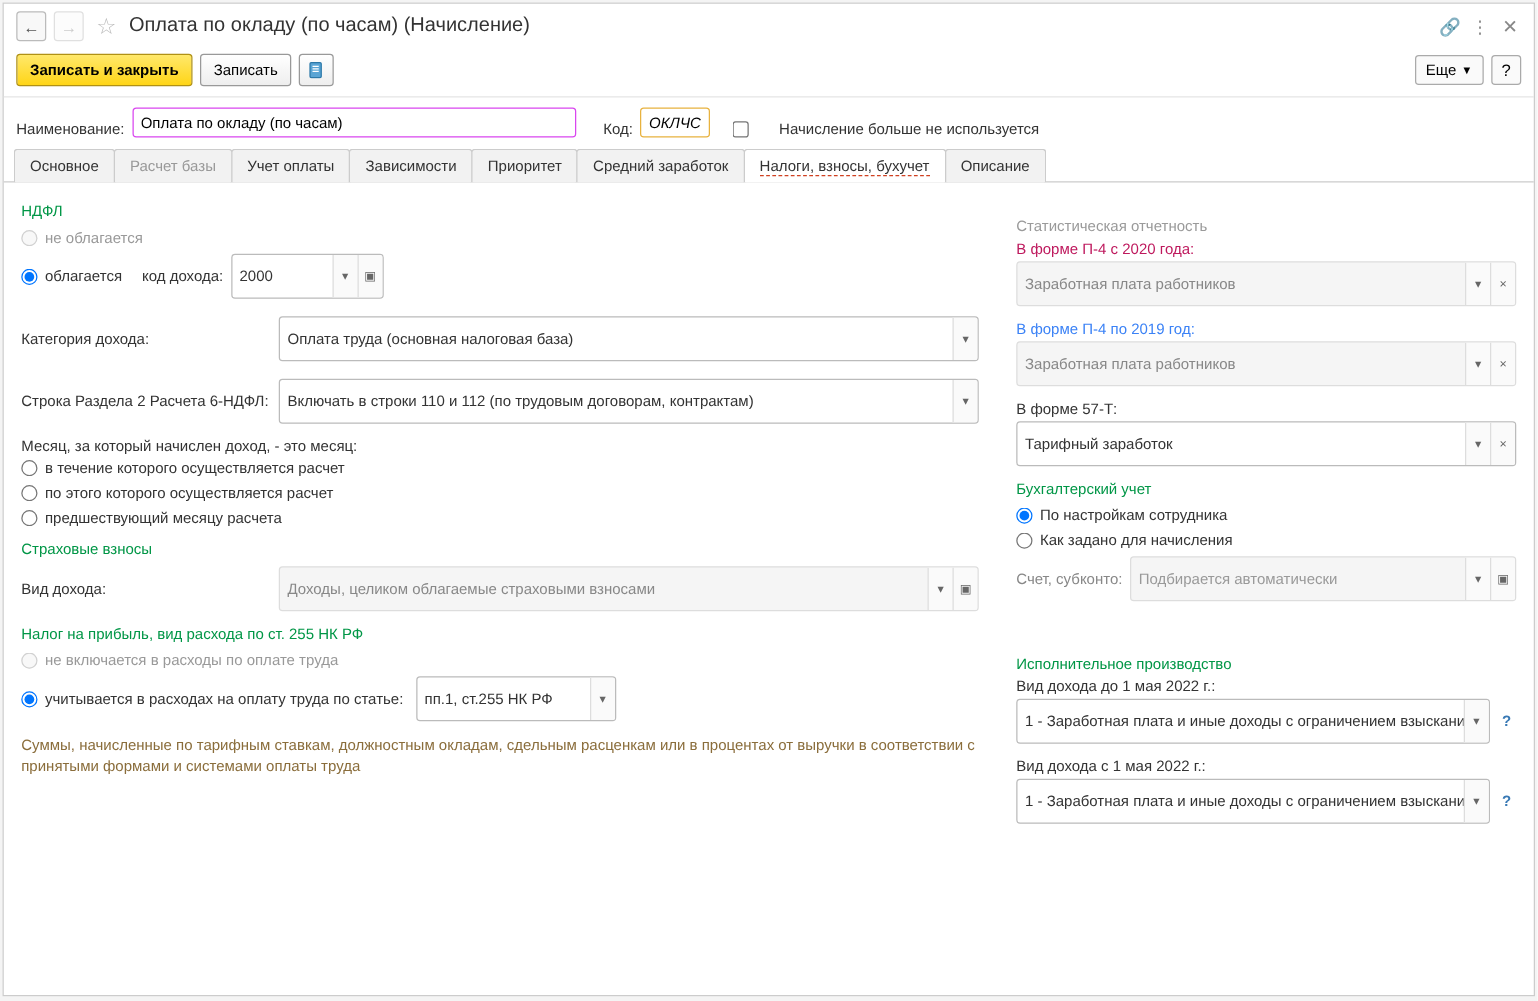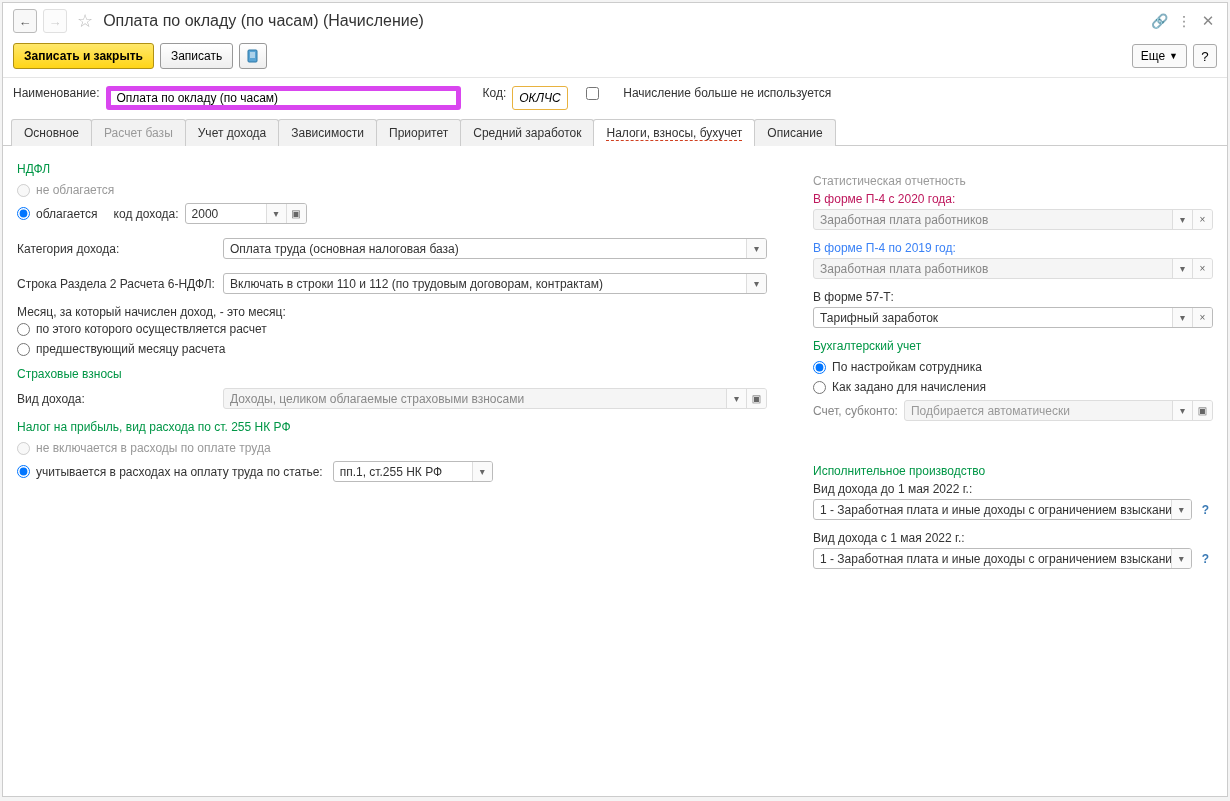--- a/index.html
+++ b/index.html
@@ -85,27 +85,27 @@
 .q-btn {
   width: 24px; height: 24px;
   border: 1px solid #aaa;
   background: #fafafa;
   border-radius: 3px;
   display: flex; align-items: center; justify-content: center;
   cursor: pointer;
 }
 .field-row {
   display: flex;
-  align-items: flex-start;
+  align-items: flex-end;
   padding: 8px 10px;
   gap: 6px;
 }
 .label { white-space: nowrap; }
 .input {
-  border: 5px solid #d946ef;
+  border: 1px solid #d946ef;
   border-radius: 3px;
   padding: 3px 6px;
   height: 24px;
   font-size: 12px;
   background: #fff;
 }
 .input-highlight { border: 1px solid #e8b23f !important; }
 .checkbox-wrap { display: flex; align-items: center; gap: 24px; }
 .tabs {
   display: flex;
@@ -128,42 +128,42 @@
 .tab.active {
   background: #fff;
   z-index: 2;
 }
 .tab.active .dotted-underline {
   border-bottom: 1px dashed #d04020;
 }
 .content {
   display: flex;
   padding: 10px 14px;
-  gap: 46px;
+  gap: 30px;
   flex: 1;
   overflow: auto;
 }
 .col { flex: 1; min-width: 0; }
 .sec-title { color: #009646; font-size: 12px; margin: 6px 0 4px; }
 .sec-title-gray { color: #9a9a9a; font-size: 12px; margin: 18px 0 4px; }
 .radio-row {
   display: flex; align-items: center; gap: 6px;
   padding: 3px 0;
 }
 .radio-row.disabled { color: #999; }
 input[type=radio] { cursor: pointer; }
 .form-line {
   display: flex; align-items: center; gap: 6px;
   padding: 3px 0;
 }
 .combo {
   display: flex; align-items: stretch;
   border: 1px solid #bbb;
   border-radius: 3px;
-  height: 21px;
+  height: 36px;
   background: #fff;
   overflow: hidden;
 }
 .combo.disabled { background: #f5f5f5; color: #888; border-color: #ddd; }
 .combo .val {
   flex: 1;
   padding: 3px 6px;
   font-size: 12px;
   white-space: nowrap;
   overflow: hidden;
@@ -239,21 +239,21 @@
     <span style="width:6px"></span>
     <div class="checkbox-wrap">
       <input type="checkbox" style="">
       <span>Начисление больше не используется</span>
     </div>
   </div>
 
   <div class="tabs">
     <div class="tab">Основное</div>
     <div class="tab disabled">Расчет базы</div>
-    <div class="tab">Учет дохода</div>
+    <div class="tab">Учет оплаты</div>
     <div class="tab">Зависимости</div>
     <div class="tab">Приоритет</div>
     <div class="tab">Средний заработок</div>
     <div class="tab active"><span class="dotted-underline">Налоги, взносы, бухучет</span></div>
     <div class="tab">Описание</div>
   </div>
 
   <div class="content">
     <div class="col">
       <div class="sec-title">НДФЛ</div>
@@ -285,20 +285,24 @@
         <span class="label" style="width:200px">Строка Раздела 2 Расчета 6-НДФЛ:</span>
         <div class="combo" style="flex:1">
           <div class="val">Включать в строки 110 и 112 (по трудовым договорам, контрактам)</div>
           <div class="btn-sm">▾</div>
         </div>
       </div>
 
       <div class="mt8">Месяц, за который начислен доход, - это месяц:</div>
       <div class="radio-row">
         <input type="radio" name="month" style="">
+        <span>в течение которого осуществляется расчет</span>
+      </div>
+      <div class="radio-row">
+        <input type="radio" name="month" style="">
         <span>по этого которого осуществляется расчет</span>
       </div>
       <div class="radio-row">
         <input type="radio" name="month" style="">
         <span>предшествующий месяцу расчета</span>
       </div>
 
       <div class="sec-title mt8">Страховые взносы</div>
       <div class="form-line">
         <span class="label" style="width:200px">Вид дохода:</span>
@@ -315,20 +319,21 @@
         <span>не включается в расходы по оплате труда</span>
       </div>
       <div class="radio-row">
         <input type="radio" name="profit" checked="" style="">
         <span>учитывается в расходах на оплату труда по статье:</span>
         <div class="combo" style="width:160px;margin-left:4px">
           <div class="val">пп.1, ст.255 НК РФ</div>
           <div class="btn-sm">▾</div>
         </div>
       </div>
+      <div class="note mt8">Суммы, начисленные по тарифным ставкам, должностным окладам, сдельным расценкам или в процентах от выручки в соответствии с принятыми формами и системами оплаты труда</div>
     </div>
 
     <div class="col" style="max-width:400px">
       <div class="sec-title-gray">Статистическая отчетность</div>
       <div style="color:#be185d">В форме П-4 с 2020 года:</div>
       <div class="form-line">
         <div class="combo disabled" style="flex:1">
           <div class="val">Заработная плата работников</div>
           <div class="btn-sm">▾</div>
           <div class="btn-sm">×</div>

